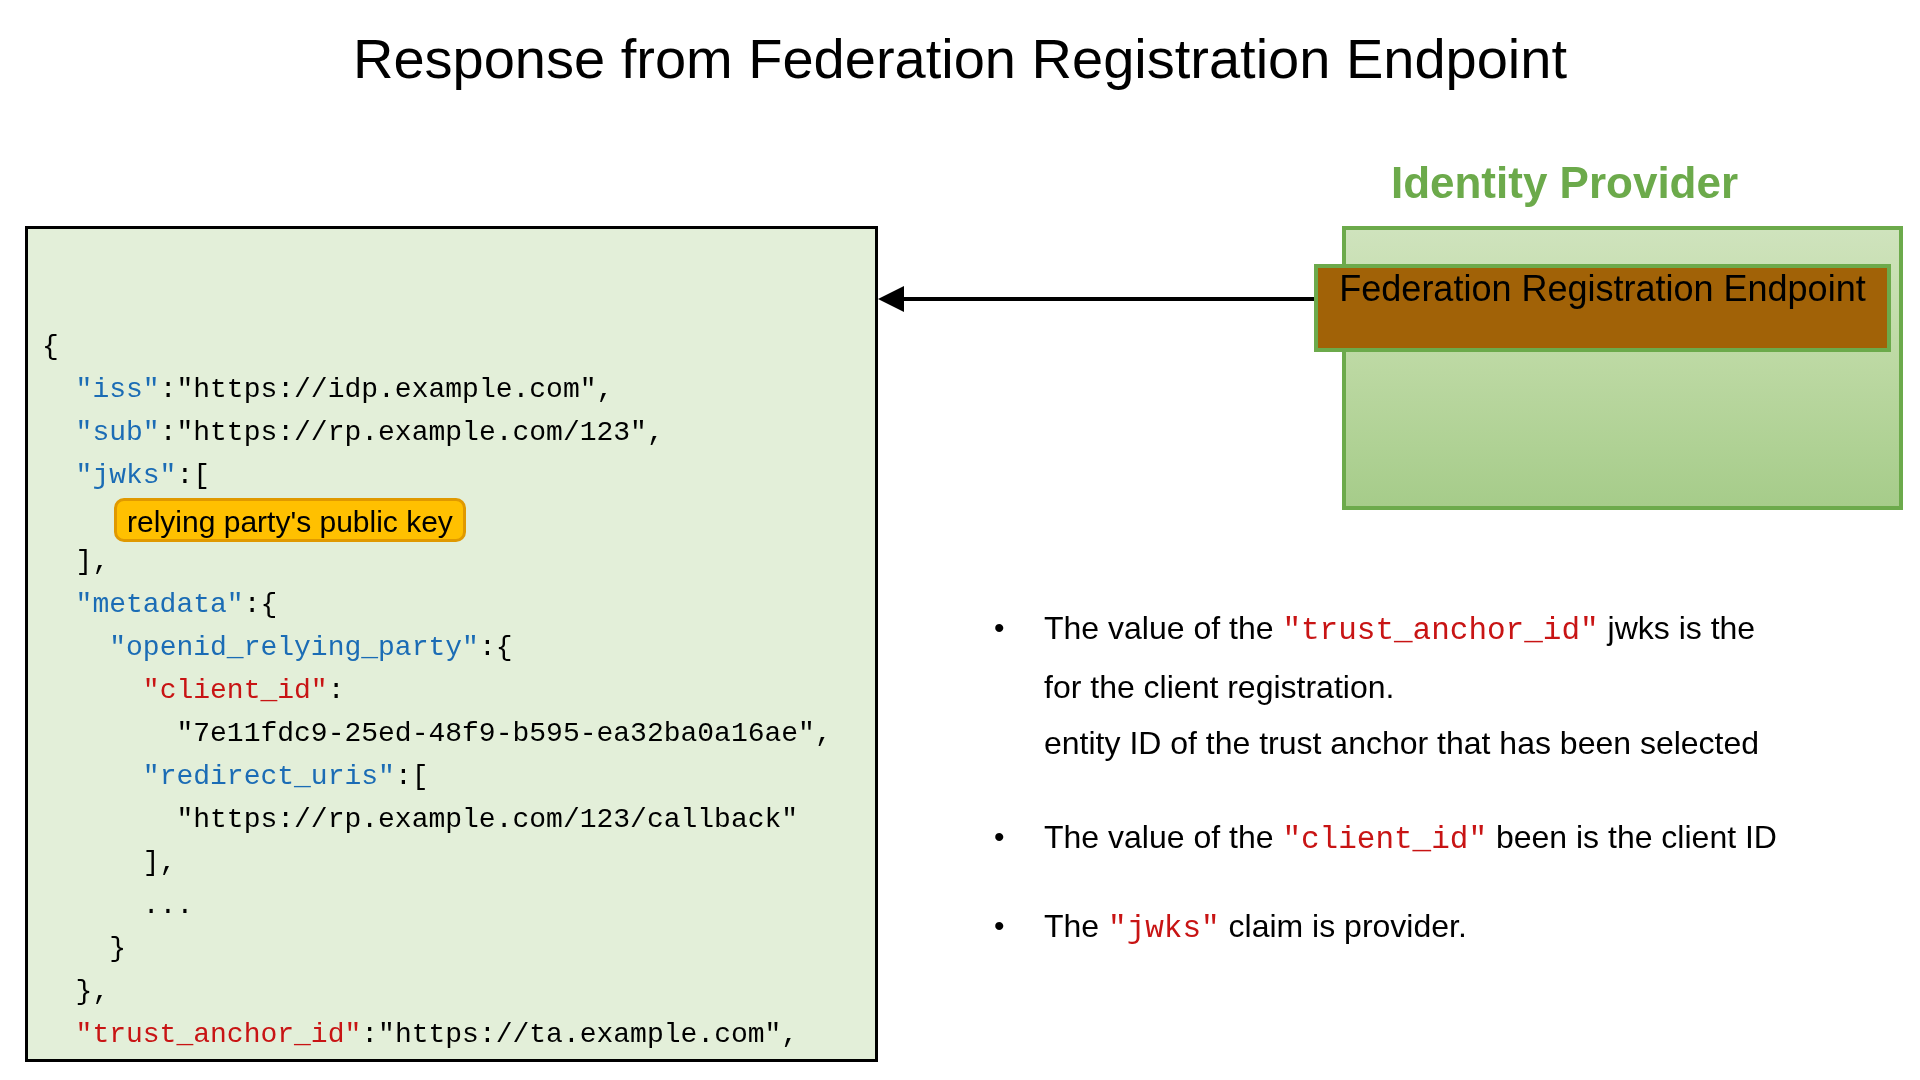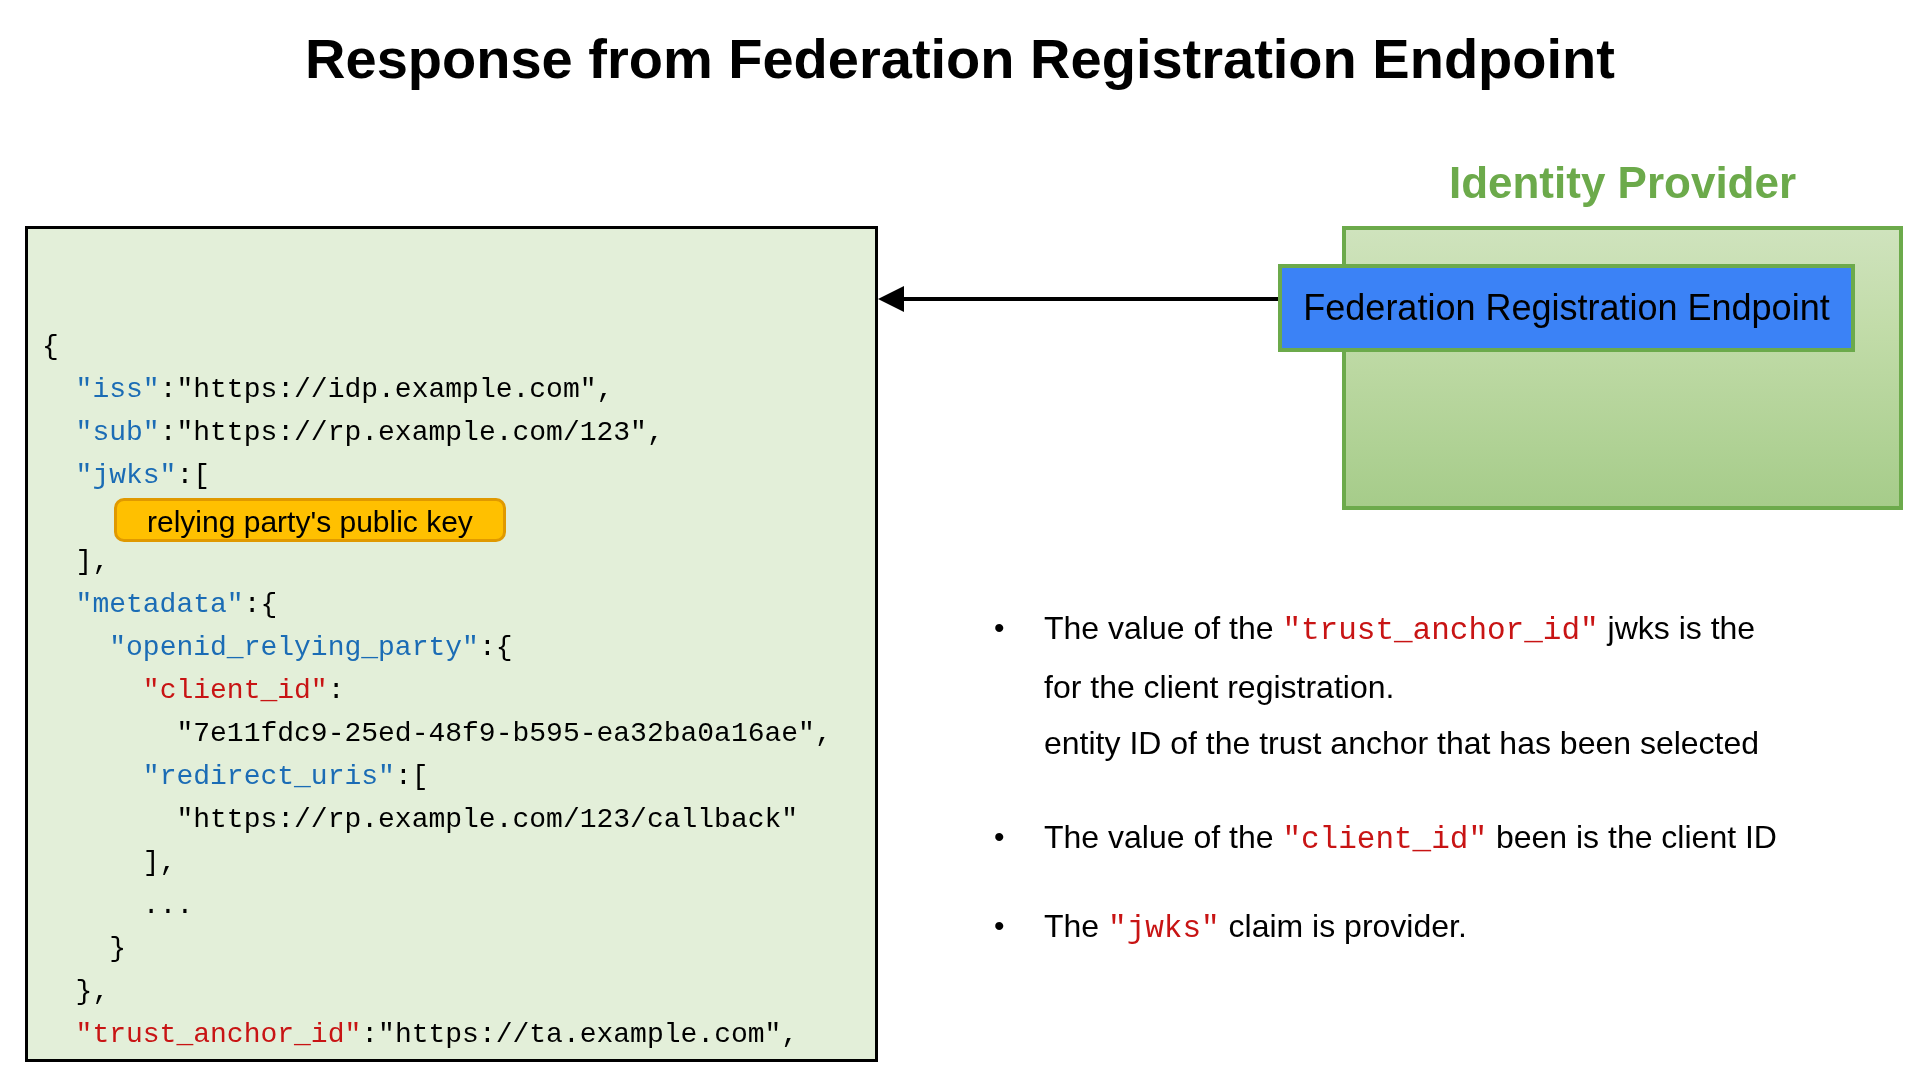--- a/index.html
+++ b/index.html
@@ -24,21 +24,21 @@
     font-family: "Liberation Sans", sans-serif;
     color: var(--ink);
   }
   .title {
     position: absolute;
     top: 26px;
     left: 0;
     width: 100%;
     text-align: center;
     font-size: 56px;
-    font-weight: bold;
+    font-weight: normal;
     letter-spacing: 0px;
     color: var(--ink);
   }
   
   .code-block {
     position: absolute;
     left: 25px;
     top: 226px;
     width: 853px;
     height: 836px;
@@ -51,21 +51,21 @@
     white-space: pre;
   }
   .code-line { height: 43px; white-space: pre; }
   .code-line .p { color: var(--ink); }
   .code-line .b { color: var(--blue); }
   .code-line .r { color: var(--red); }
   .badge {
     display: inline-block;
     margin-left: 72px;
     margin-top: 1px;
-    padding: 0 30px;
+    padding: 0 10px;
     height: 44px;
     line-height: 42px;
     background: var(--badge-bg);
     border: 3px solid var(--badge-border);
     border-radius: 10px;
     font-family: "Liberation Sans", sans-serif;
     font-size: 30px;
     color: var(--ink);
     white-space: nowrap;
   }
@@ -83,47 +83,46 @@
     left: 878px;
     top: 286px;
     width: 0; height: 0;
     border-top: 13px solid transparent;
     border-bottom: 13px solid transparent;
     border-right: 26px solid #000;
   }
   
   .idp-label {
     position: absolute;
-    left: 1342px;
+    left: 1284px;
     top: 158px;
     width: 561px;
     text-align: center;
     font-size: 44px;
     font-weight: bold;
     color: var(--green);
   }
   .idp-box {
     position: absolute;
     left: 1342px;
     top: 226px;
     width: 561px;
     height: 284px;
     border: 4px solid var(--green);
     background: linear-gradient(180deg, var(--green-fill-top) 0%, #C2DCA9 35%, var(--green-fill-bottom) 100%);
   }
   .endpoint-box {
     position: absolute;
-    left: 1278px;
+    left: 1314px;
     top: 264px;
     width: 577px;
     height: 88px;
-    background: #3b82f6;
+    background: #a16207;
     border: 4px solid var(--green);
     display: flex;
-    align-items: center;
     justify-content: center;
     font-size: 36px;
     color: var(--ink);
     white-space: nowrap;
   }
   
   .notes {
     position: absolute;
     left: 984px;
     top: 600px;

